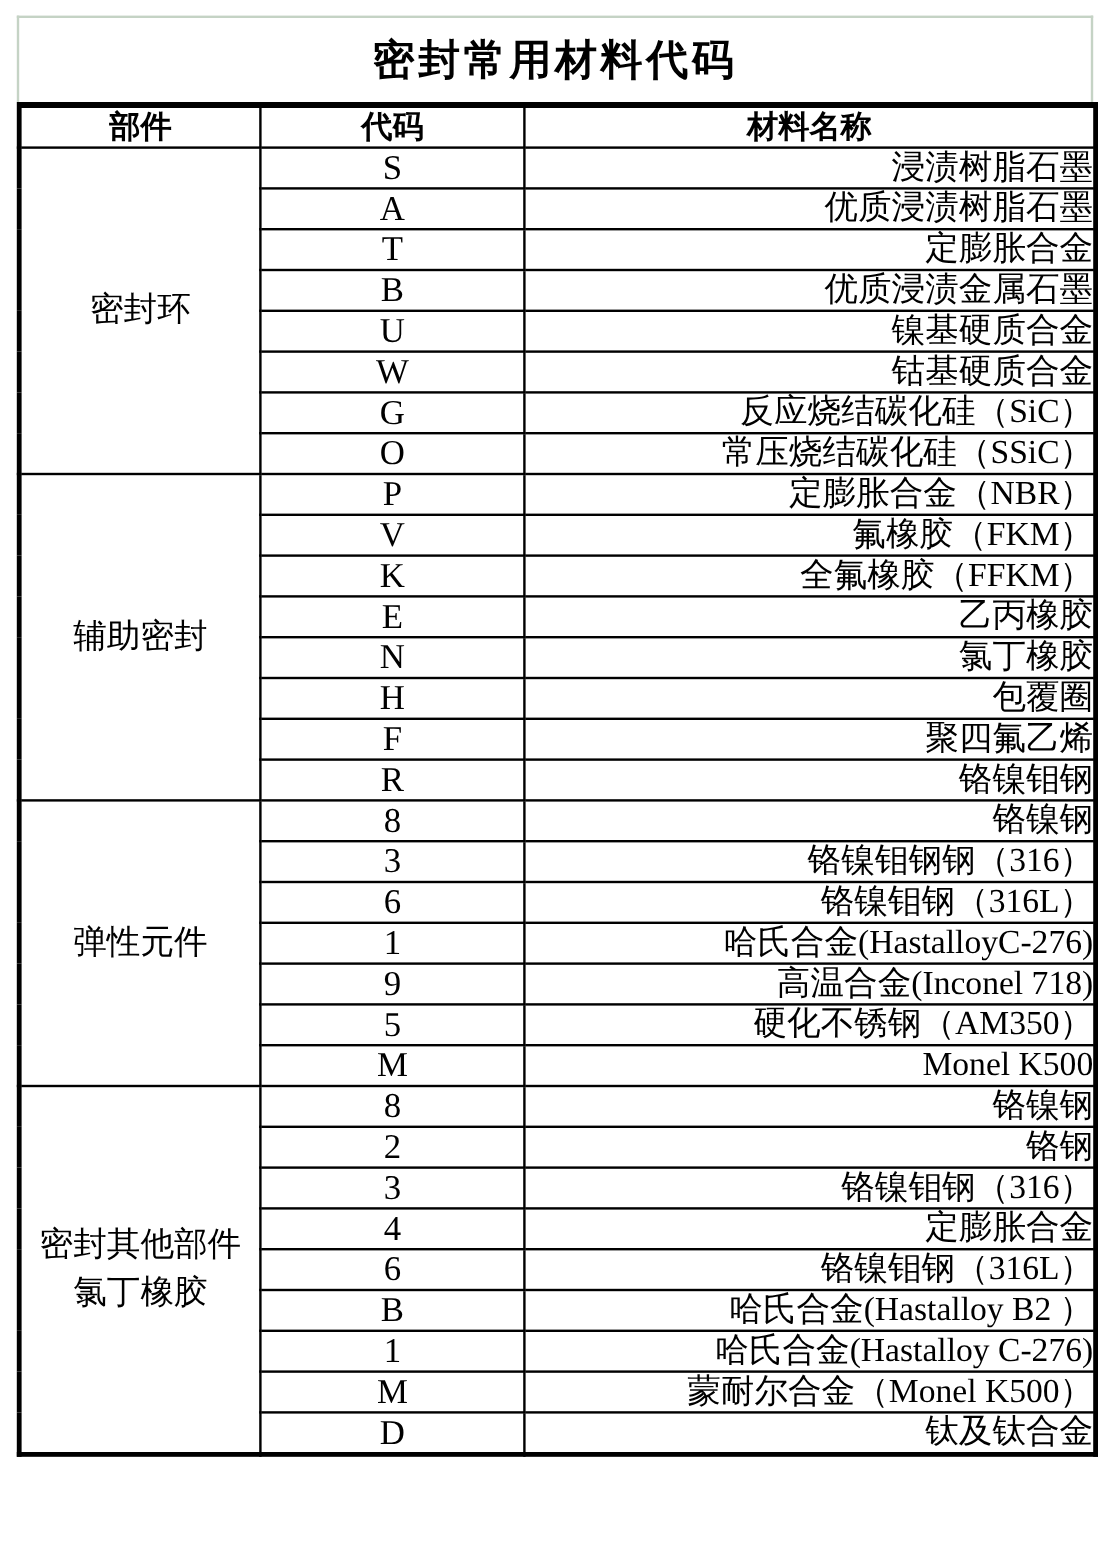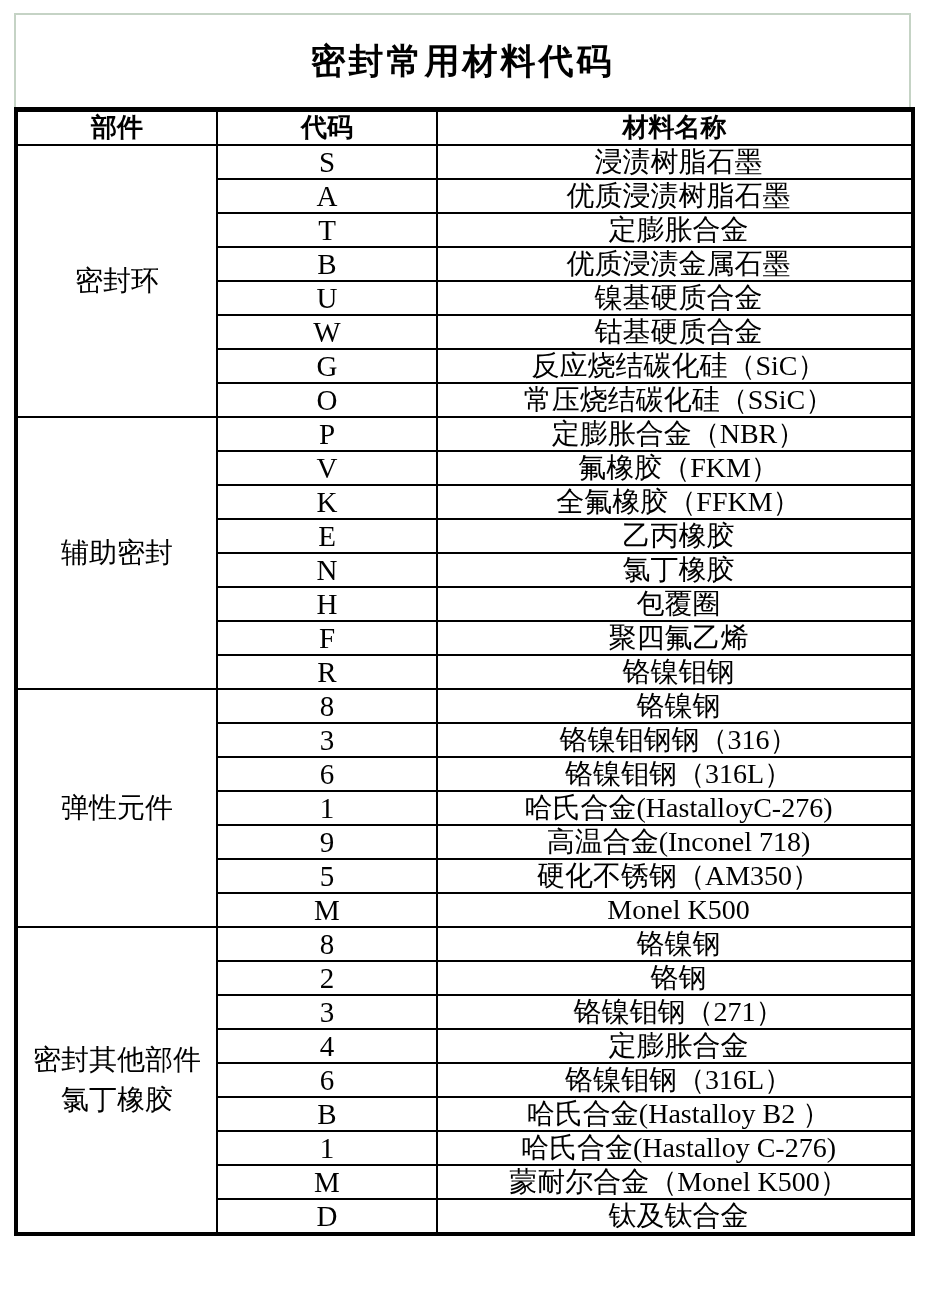--- a/index.html
+++ b/index.html
@@ -18,21 +18,21 @@
     color: var(--text);
     font-family: "Liberation Serif", "DejaVu Serif", serif;
   }
   .sheet {
     position: absolute;
     top: 13px;
     left: 14px;
     width: 897px;
   }
   .title-box {
-    height: 94px;
+    height: 72px;
     border: 2px solid var(--title-border);
     border-bottom: none;
     display: flex;
     align-items: center;
     justify-content: center;
   }
   .title-text {
     font-size: 35px;
     font-weight: bold;
     letter-spacing: 3px;
@@ -67,21 +67,21 @@
     white-space: pre-line;
     line-height: 40px;
   }
   td.code {
     font-size: 29px;
     text-align: center;
     line-height: 32px;
   }
   td.material {
     font-size: 28px;
-    text-align: center;
+    text-align: right;
     padding-left: 8px;
     line-height: 32px;
     white-space: nowrap;
   }
 </style>
 </head>
 <body>
 
 <div class="sheet">
   <div class="title-box">
@@ -201,21 +201,21 @@
 氯丁橡胶</td>
           <td class="code">8</td>
           <td class="material">铬镍钢</td>
         </tr>
         <tr>
           <td class="code">2</td>
           <td class="material">铬钢</td>
         </tr>
         <tr>
           <td class="code">3</td>
-          <td class="material">铬镍钼钢（271）</td>
+          <td class="material">铬镍钼钢（316）</td>
         </tr>
         <tr>
           <td class="code">4</td>
           <td class="material">定膨胀合金</td>
         </tr>
         <tr>
           <td class="code">6</td>
           <td class="material">铬镍钼钢（316L）</td>
         </tr>
         <tr>

